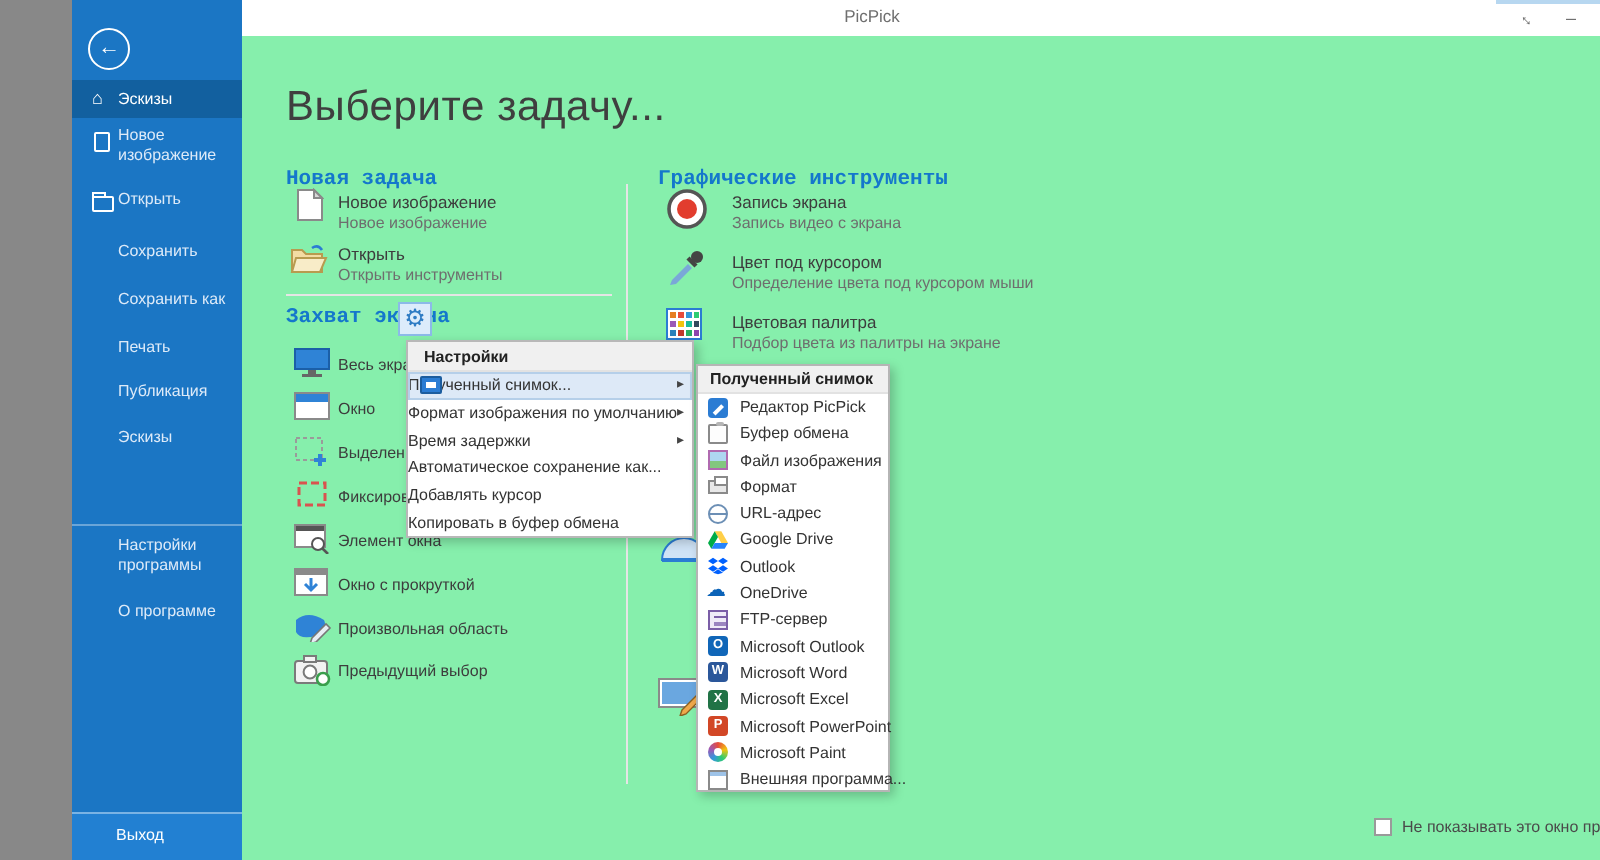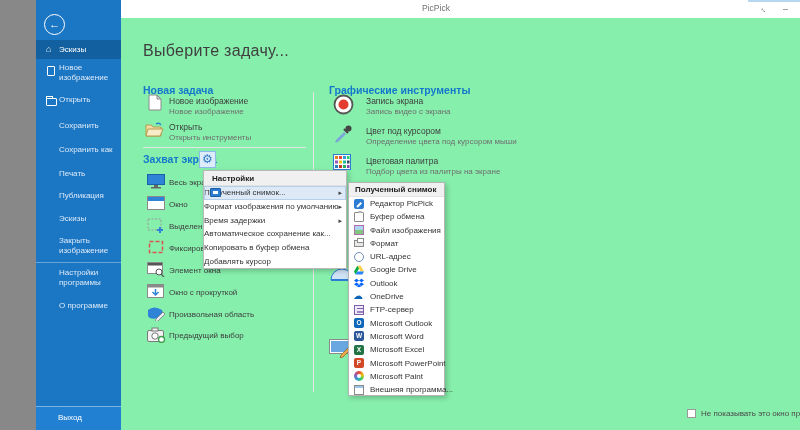--- a/index.html
+++ b/index.html
@@ -27,22 +27,22 @@
   .sb-doc { position:absolute; left:11px; width:8px; height:10px; border:1px solid #fff; border-radius:1px; }
   .sb-folder { position:absolute; left:10px; width:11px; height:8px; border:1px solid #fff; border-radius:1px; }
   .sb-folder:before { content:""; position:absolute; left:-1px; top:-3px; width:5px; height:2px;
                       border:1px solid #fff; border-bottom:none; }
   .sb-divider { position:absolute; left:0; width:85px; height:1px; background:rgba(255,255,255,.35); }
   .exit-strip { position:absolute; left:0; top:406px; width:85px; height:24px; background:#2280d2;
                 border-top:1px solid rgba(255,255,255,.4); }
   .exit-strip .lbl { position:absolute; left:22px; top:6px; font-size:8px; color:#fff; }
 
   
-  .page-heading { position:absolute; left:107px; top:42px; font-size:16px; color:#3f3f3f; letter-spacing:.3px; }
-  .sec-head { position:absolute; font-size:10.5px; font-weight:bold; color:#1477cc; }
+  .page-heading { position:absolute; left:107px; top:42px; font-size:21px; color:#3f3f3f; letter-spacing:.3px; }
+  .sec-head { position:absolute; font-size:10.5px; font-weight:bold; color:#1477cc;font-family:Liberation Mono, monospace; }
   .vline { position:absolute; left:277px; top:92px; width:1px; height:300px; background:#e5e5e5; }
   .hline { position:absolute; left:107px; top:147px; width:163px; height:1px; background:#e5e5e5; }
   .item-title { position:absolute; font-size:8.5px; color:#3d3d3d; white-space:nowrap; }
   .item-sub { position:absolute; font-size:8px; color:#6e6e6e; white-space:nowrap; }
   .cap-lbl { position:absolute; left:133px; font-size:8px; color:#3d3d3d; white-space:nowrap; }
   .gear-box { position:absolute; left:163px; top:151px; width:17px; height:17px; background:#dcecfb;
               border:1px solid #8cbae8; text-align:center; line-height:15px; font-size:12px; color:#2e7cc4; }
 
   
   .icon { position:absolute; }
@@ -135,23 +135,20 @@
     </div>
     <div class="nav-item" style="top:169px;">
       <span class="lbl">Печать</span>
     </div>
     <div class="nav-item" style="top:191px;">
       <span class="lbl">Публикация</span>
     </div>
     <div class="nav-item" style="top:214px;">
       <span class="lbl">Эскизы</span>
     </div>
-    <div class="nav-item" style="top:236px; height:24px;">
-      <span class="lbl">Закрыть изображение</span>
-    </div>
     <div class="sb-divider" style="top:262px;"></div>
     <div class="nav-item" style="top:268px; height:24px;">
       <span class="lbl">Настройки программы</span>
     </div>
     <div class="nav-item" style="top:301px;">
       <span class="lbl">О программе</span>
     </div>
     <div class="exit-strip">
       <span class="lbl">Выход</span>
     </div>
@@ -312,24 +309,24 @@
       <span class="menu-arrow">▸</span>
     </div>
     <div class="menu-row">
       <span>Время задержки</span>
       <span class="menu-arrow">▸</span>
     </div>
     <div class="menu-row">
       <span>Автоматическое сохранение как...</span>
     </div>
     <div class="menu-row">
+      <span>Добавлять курсор</span>
+    </div>
+    <div class="menu-row">
       <span>Копировать в буфер обмена</span>
-    </div>
-    <div class="menu-row">
-      <span>Добавлять курсор</span>
     </div>
   </div>
 
   <div class="submenu">
     <div class="sub-head">Полученный снимок</div>
 
     <div class="sub-row">
       <span class="sub-ic ic-picpick"></span>
       <span>Редактор PicPick</span>
     </div>

